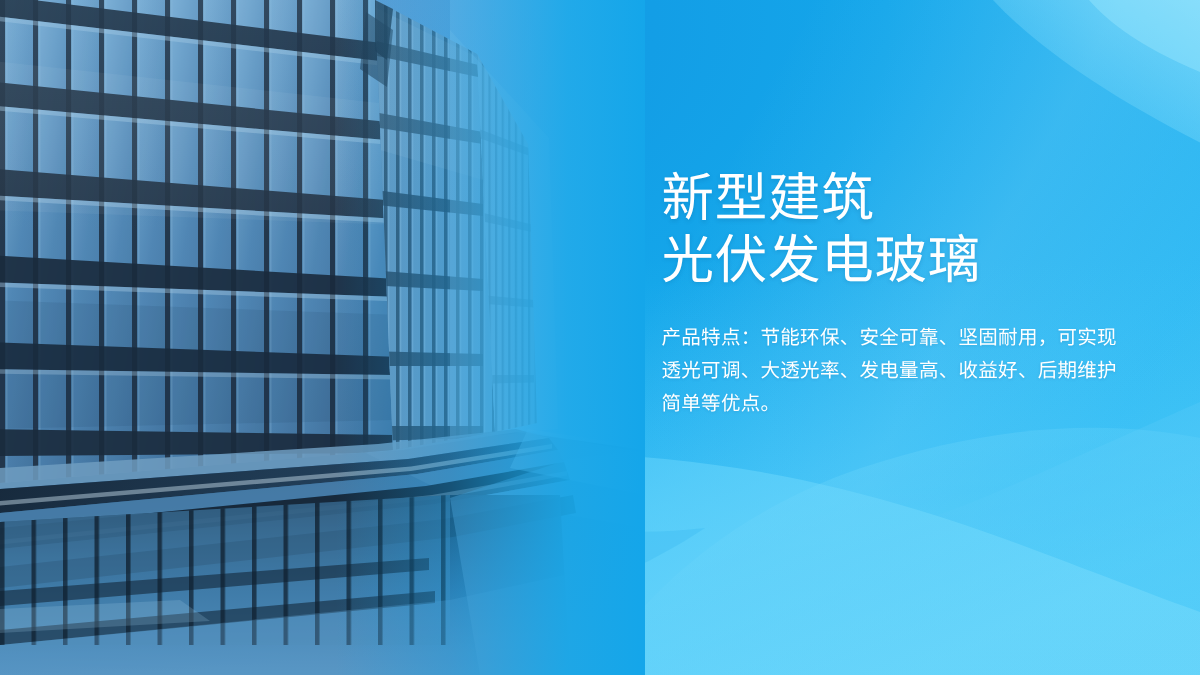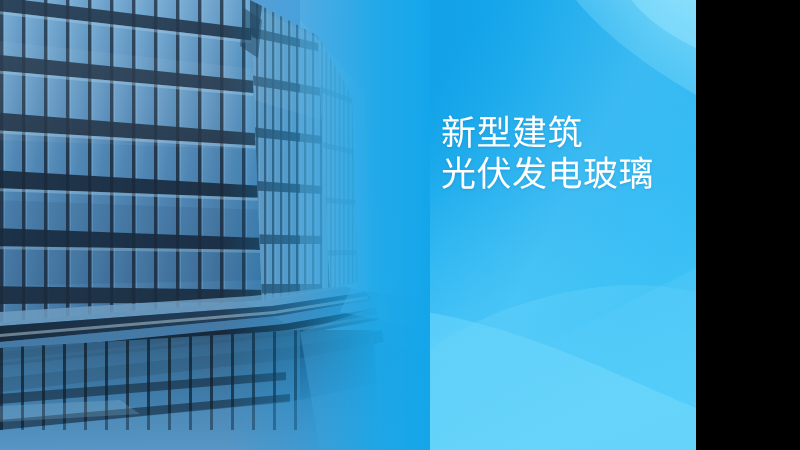--- a/index.html
+++ b/index.html
@@ -1,21 +1,21 @@
 <!DOCTYPE html>
 <html lang="zh-CN"><head>
 <meta charset="utf-8">
 <title>新型建筑光伏发电玻璃</title>
 <style>
   html,body{margin:0;padding:0;background:#000;}
   *{box-sizing:border-box;}
 
   .stage{
     position:relative;
-    width:696px;height:450px;
+    width:800px;height:450px;
     overflow:hidden;
     font-family:"Liberation Sans","DejaVu Sans",sans-serif;
     background:#3b82f6;
   }
 
   
   .bg-base{
     position:absolute;inset:0;
     background:
       radial-gradient(150% 115% at 2% 4%, #0f86d6 0%, #1296e2 22%, #14a6ea 48%, #2fb9f3 72%, #46c9f7 100%);
@@ -284,15 +284,16 @@
       <path d="M300,332 L380,306 L430,300 L430,450 L320,450 Z" fill="#63a0cd" opacity=".45"></path>
       <path d="M352,286 L430,298 L430,330 L340,312 Z" fill="#8fc4e7" opacity=".45"></path>
     </svg>
     <div class="photo-haze"></div>
     <div class="photo-fade"></div>
   </div>
 
   <div class="copy">
     <h1 class="headline">新型建筑
 光伏发电玻璃</h1>
+    <p class="subcopy">产品特点：节能环保、安全可靠、坚固耐用，可实现透光可调、大透光率、发电量高、收益好、后期维护简单等优点。</p>
   </div>
 
 </div>
 
 </body></html>

